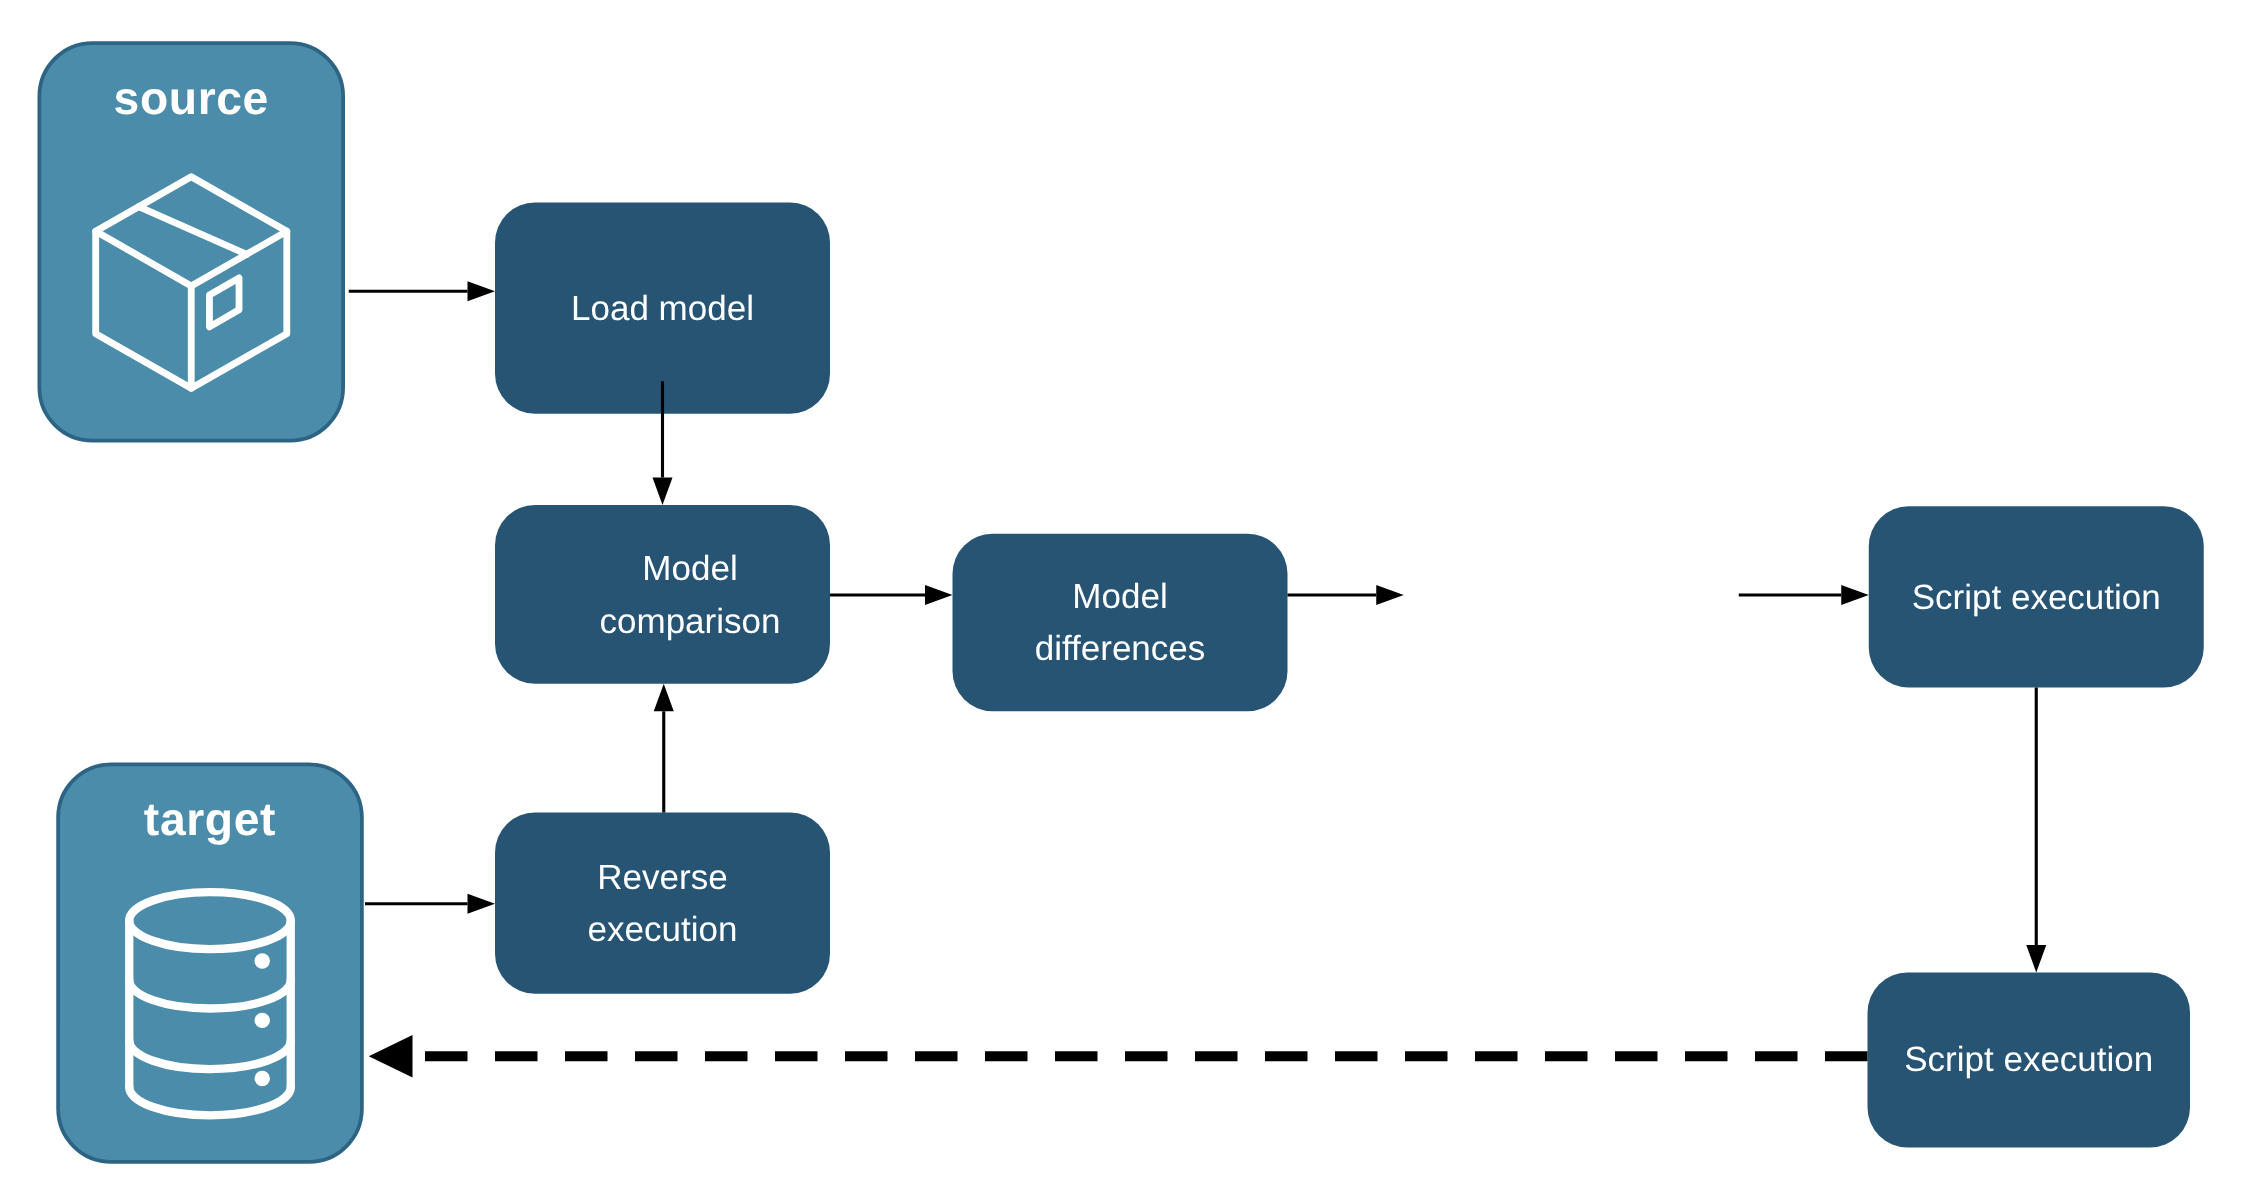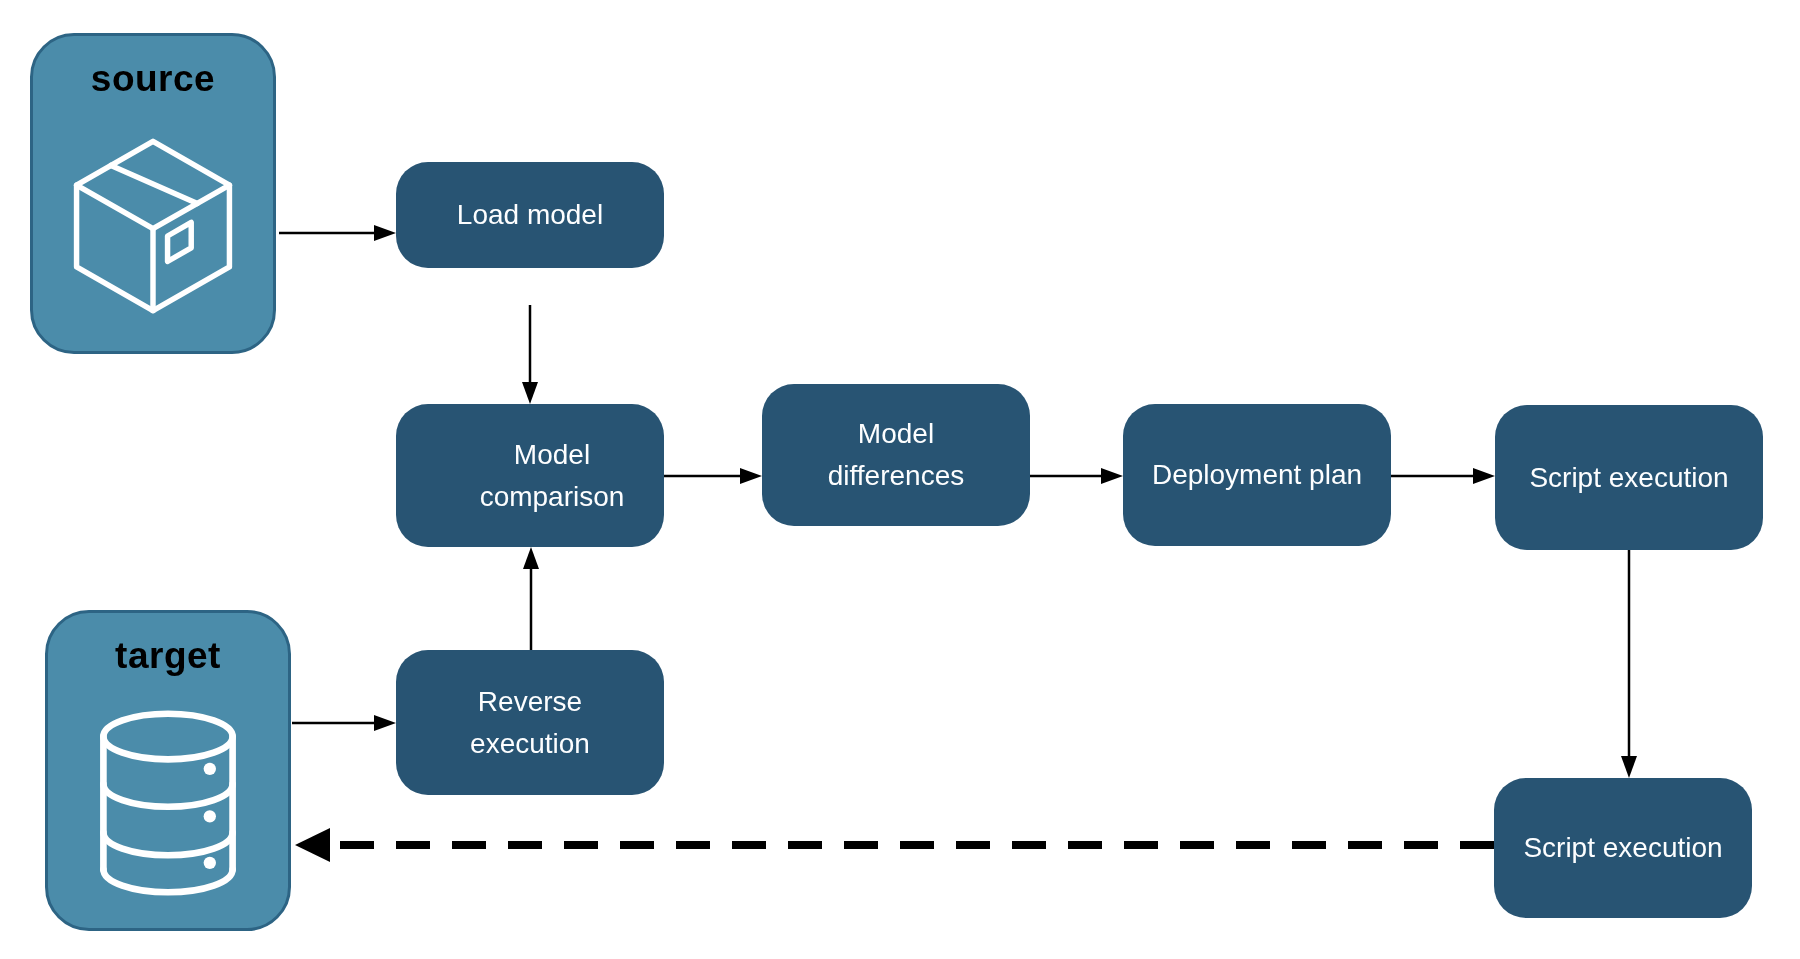--- a/index.html
+++ b/index.html
@@ -3,21 +3,21 @@
 <meta charset="utf-8">
 <style>
   html,body{margin:0;padding:0;background:#ffffff;}
   .stage{
     position:relative;width:1800px;height:959px;background:#ffffff;
     font-family:"Liberation Sans",sans-serif;overflow:hidden;
   }
   
   .container-box{
     position:absolute;background:#4b8caa;border:3px solid #2d6484;border-radius:44px;
-    display:flex;flex-direction:column;align-items:center;color:#000000;box-sizing:border-box;
+    display:flex;flex-direction:column;align-items:center;color:#ffffff;box-sizing:border-box;
   }
   .container-label{margin-top:22px;font-size:37px;font-weight:bold;letter-spacing:0.5px;}
   .icon-wrap{flex:1;display:flex;align-items:center;justify-content:center;width:100%;}
   .icon-wrap svg{display:block;}
   
   .node{
     position:absolute;background:#285473;border-radius:32px;
     display:flex;align-items:center;justify-content:center;
     color:#fdfeff;text-align:center;box-sizing:border-box;
   }
@@ -56,35 +56,32 @@
         <path d="M12 170 A68 24 0 0 0 148 170"></path>
         <path d="M12 80 A68 24 0 0 0 148 80"></path>
         <path d="M12 131 A68 24 0 0 0 148 131"></path>
         <circle cx="124" cy="64" r="6.5" fill="#ffffff" stroke="none"></circle>
         <circle cx="124" cy="114" r="6.5" fill="#ffffff" stroke="none"></circle>
         <circle cx="124" cy="163" r="6.5" fill="#ffffff" stroke="none"></circle>
       </svg>
     </div>
   </div>
 
-  <div class="node" style="left:396px;top:162px;width:268px;height:106px;">
+  <div class="node" style="left:396px;top:162px;width:268px;height:169px;">
     <div class="node-label">Load model</div>
   </div>
 
   <div class="node" style="left:396px;top:404px;width:268px;height:143px;padding-left:44px;">
     <div class="node-label">Model comparison</div>
   </div>
 
-  <div class="node" style="left:762px;top:384px;width:268px;height:142px;">
+  <div class="node" style="left:762px;top:427px;width:268px;height:142px;">
     <div class="node-label">Model differences</div>
   </div>
 
-  <div class="node" style="left:1123px;top:404px;width:268px;height:142px;">
-    <div class="node-label">Deployment plan</div>
-  </div>
 
   <div class="node" style="left:1495px;top:405px;width:268px;height:145px;">
     <div class="node-label">Script execution</div>
   </div>
 
   <div class="node" style="left:1494px;top:778px;width:258px;height:140px;">
     <div class="node-label">Script execution</div>
   </div>
 
   <div class="node" style="left:396px;top:650px;width:268px;height:145px;">

